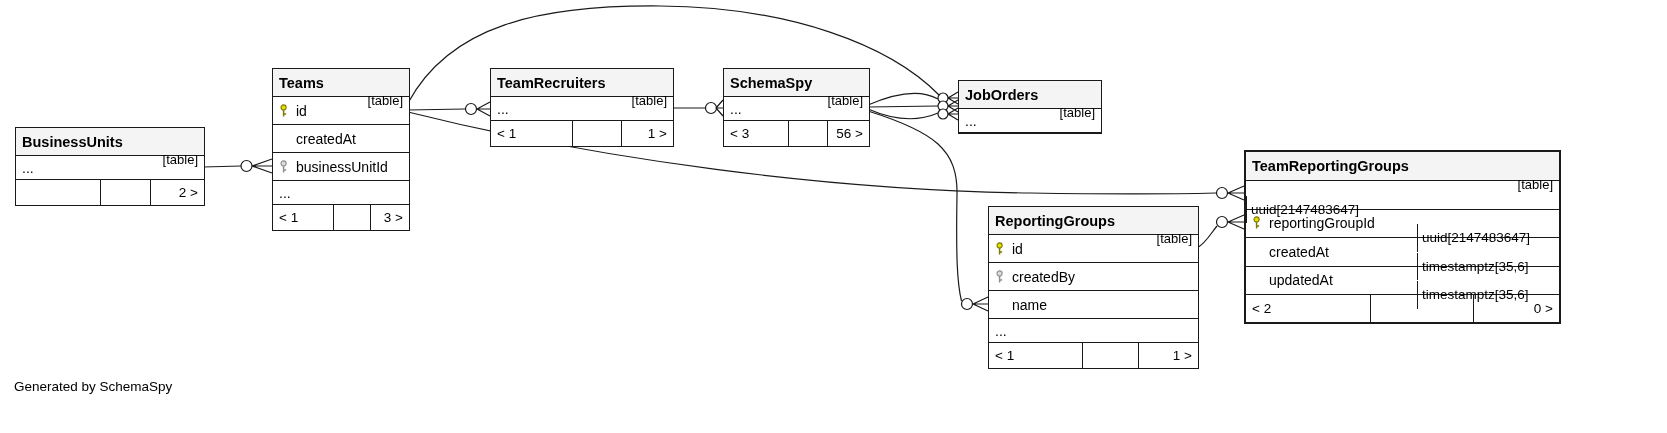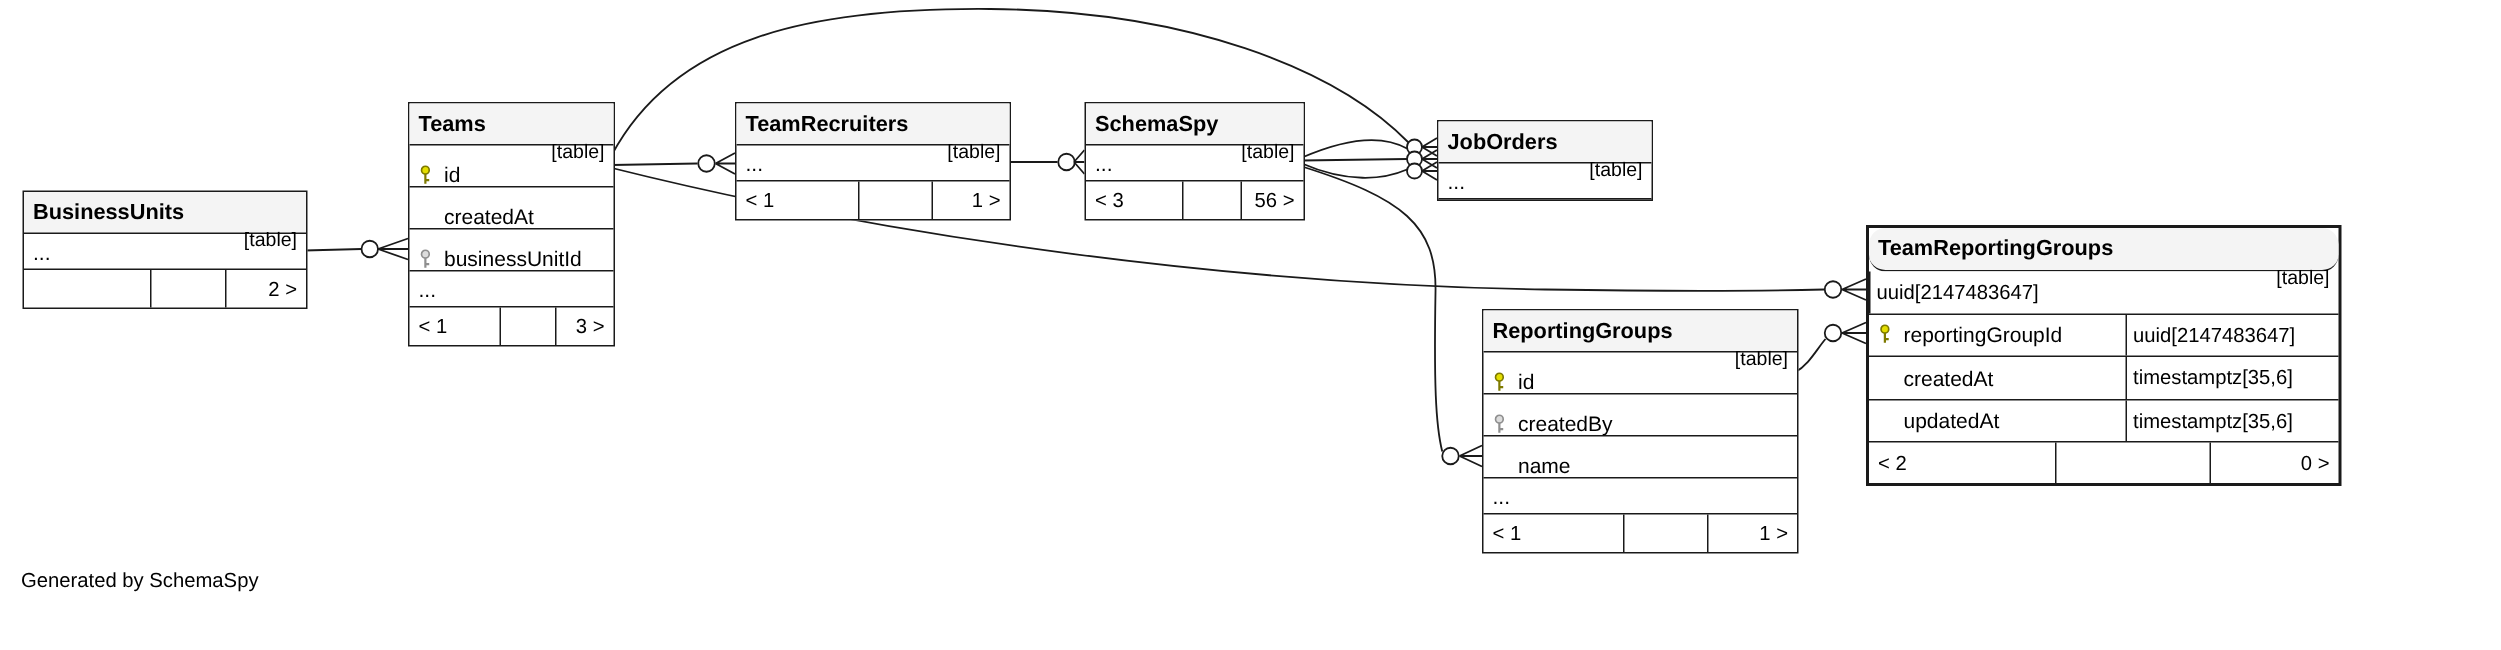--- a/index.html
+++ b/index.html
@@ -10,32 +10,32 @@
   .edges{position:absolute;left:0;top:0;width:1667px;height:433px;}
   .edges path{fill:none;stroke:var(--edge,#1a1a1a);stroke-width:1.2;}
   .edges circle{fill:#fff;stroke:var(--edge,#1a1a1a);stroke-width:1.2;}
 
   .tbl{position:absolute;background:#fff;border:1px solid var(--border,#1a1a1a);box-sizing:content-box;}
   .tbl.thick{border-width:2px;}
   .hdr{height:27px;border-bottom:1px solid var(--border,#1a1a1a);background:var(--hdrbg,#f4f4f4);
        display:flex;align-items:center;justify-content:space-between;padding:0 6px;}
   .hdr .nm{font-weight:bold;font-size:14.5px;}
   .hdr .tag{font-size:13px;margin-left:8px;white-space:nowrap;margin-top:36px;}
-  .row{height:27px;border-bottom:1px solid var(--border,#1a1a1a);display:flex;align-items:flex-end;padding:0 6px;}
+  .row{height:27px;border-bottom:1px solid var(--border,#1a1a1a);display:flex;align-items:center;padding:0 6px;}
   .keyspace{width:17px;display:inline-flex;align-items:center;flex:0 0 17px;}
   .cn{font-size:14px;white-space:nowrap;}
   .dots{height:23px;border-bottom:1px solid var(--border,#1a1a1a);display:flex;align-items:center;padding:0 6px;font-size:14px;}
   .ftr{height:25px;display:flex;font-size:13.5px;}
   .ftr .c{display:flex;align-items:center;box-sizing:border-box;}
   .ftr .c1{width:45%;border-right:1px solid var(--border,#1a1a1a);padding-left:6px;}
   .ftr .c2{width:27%;border-right:1px solid var(--border,#1a1a1a);}
   .ftr .c3{flex:1;justify-content:flex-end;padding-right:6px;}
 
   
-  .tbl.thick .hdr{height:28px;border-bottom-width:1.5px;border-radius:11px;}
+  .tbl.thick .hdr{height:28px;border-bottom-width:1.5px;}
   .tbl.thick .row{height:27.5px;border-bottom-width:1.5px;padding:0;}
   .tbl.thick .row .left{display:flex;align-items:center;padding:0 6px;flex:1;height:100%;}
   .tbl.thick .row .type{width:142px;flex:0 0 142px;height:100%;display:flex;align-items:center;
        border-left:1.5px solid var(--border,#1a1a1a);padding-left:4px;font-size:13.5px;box-sizing:border-box;white-space:nowrap;margin-top:29px;}
   .tbl.thick .ftr{height:27px;}
   .tbl.thick .ftr .c1{width:40%;border-right-width:1.5px;}
   .tbl.thick .ftr .c2{width:33%;border-right-width:1.5px;}
 
   .keyico{display:block;}
   .keyico.pk circle{fill:var(--pk,#e4de00);stroke:var(--pkline,#7e7a00);stroke-width:1.2;}

